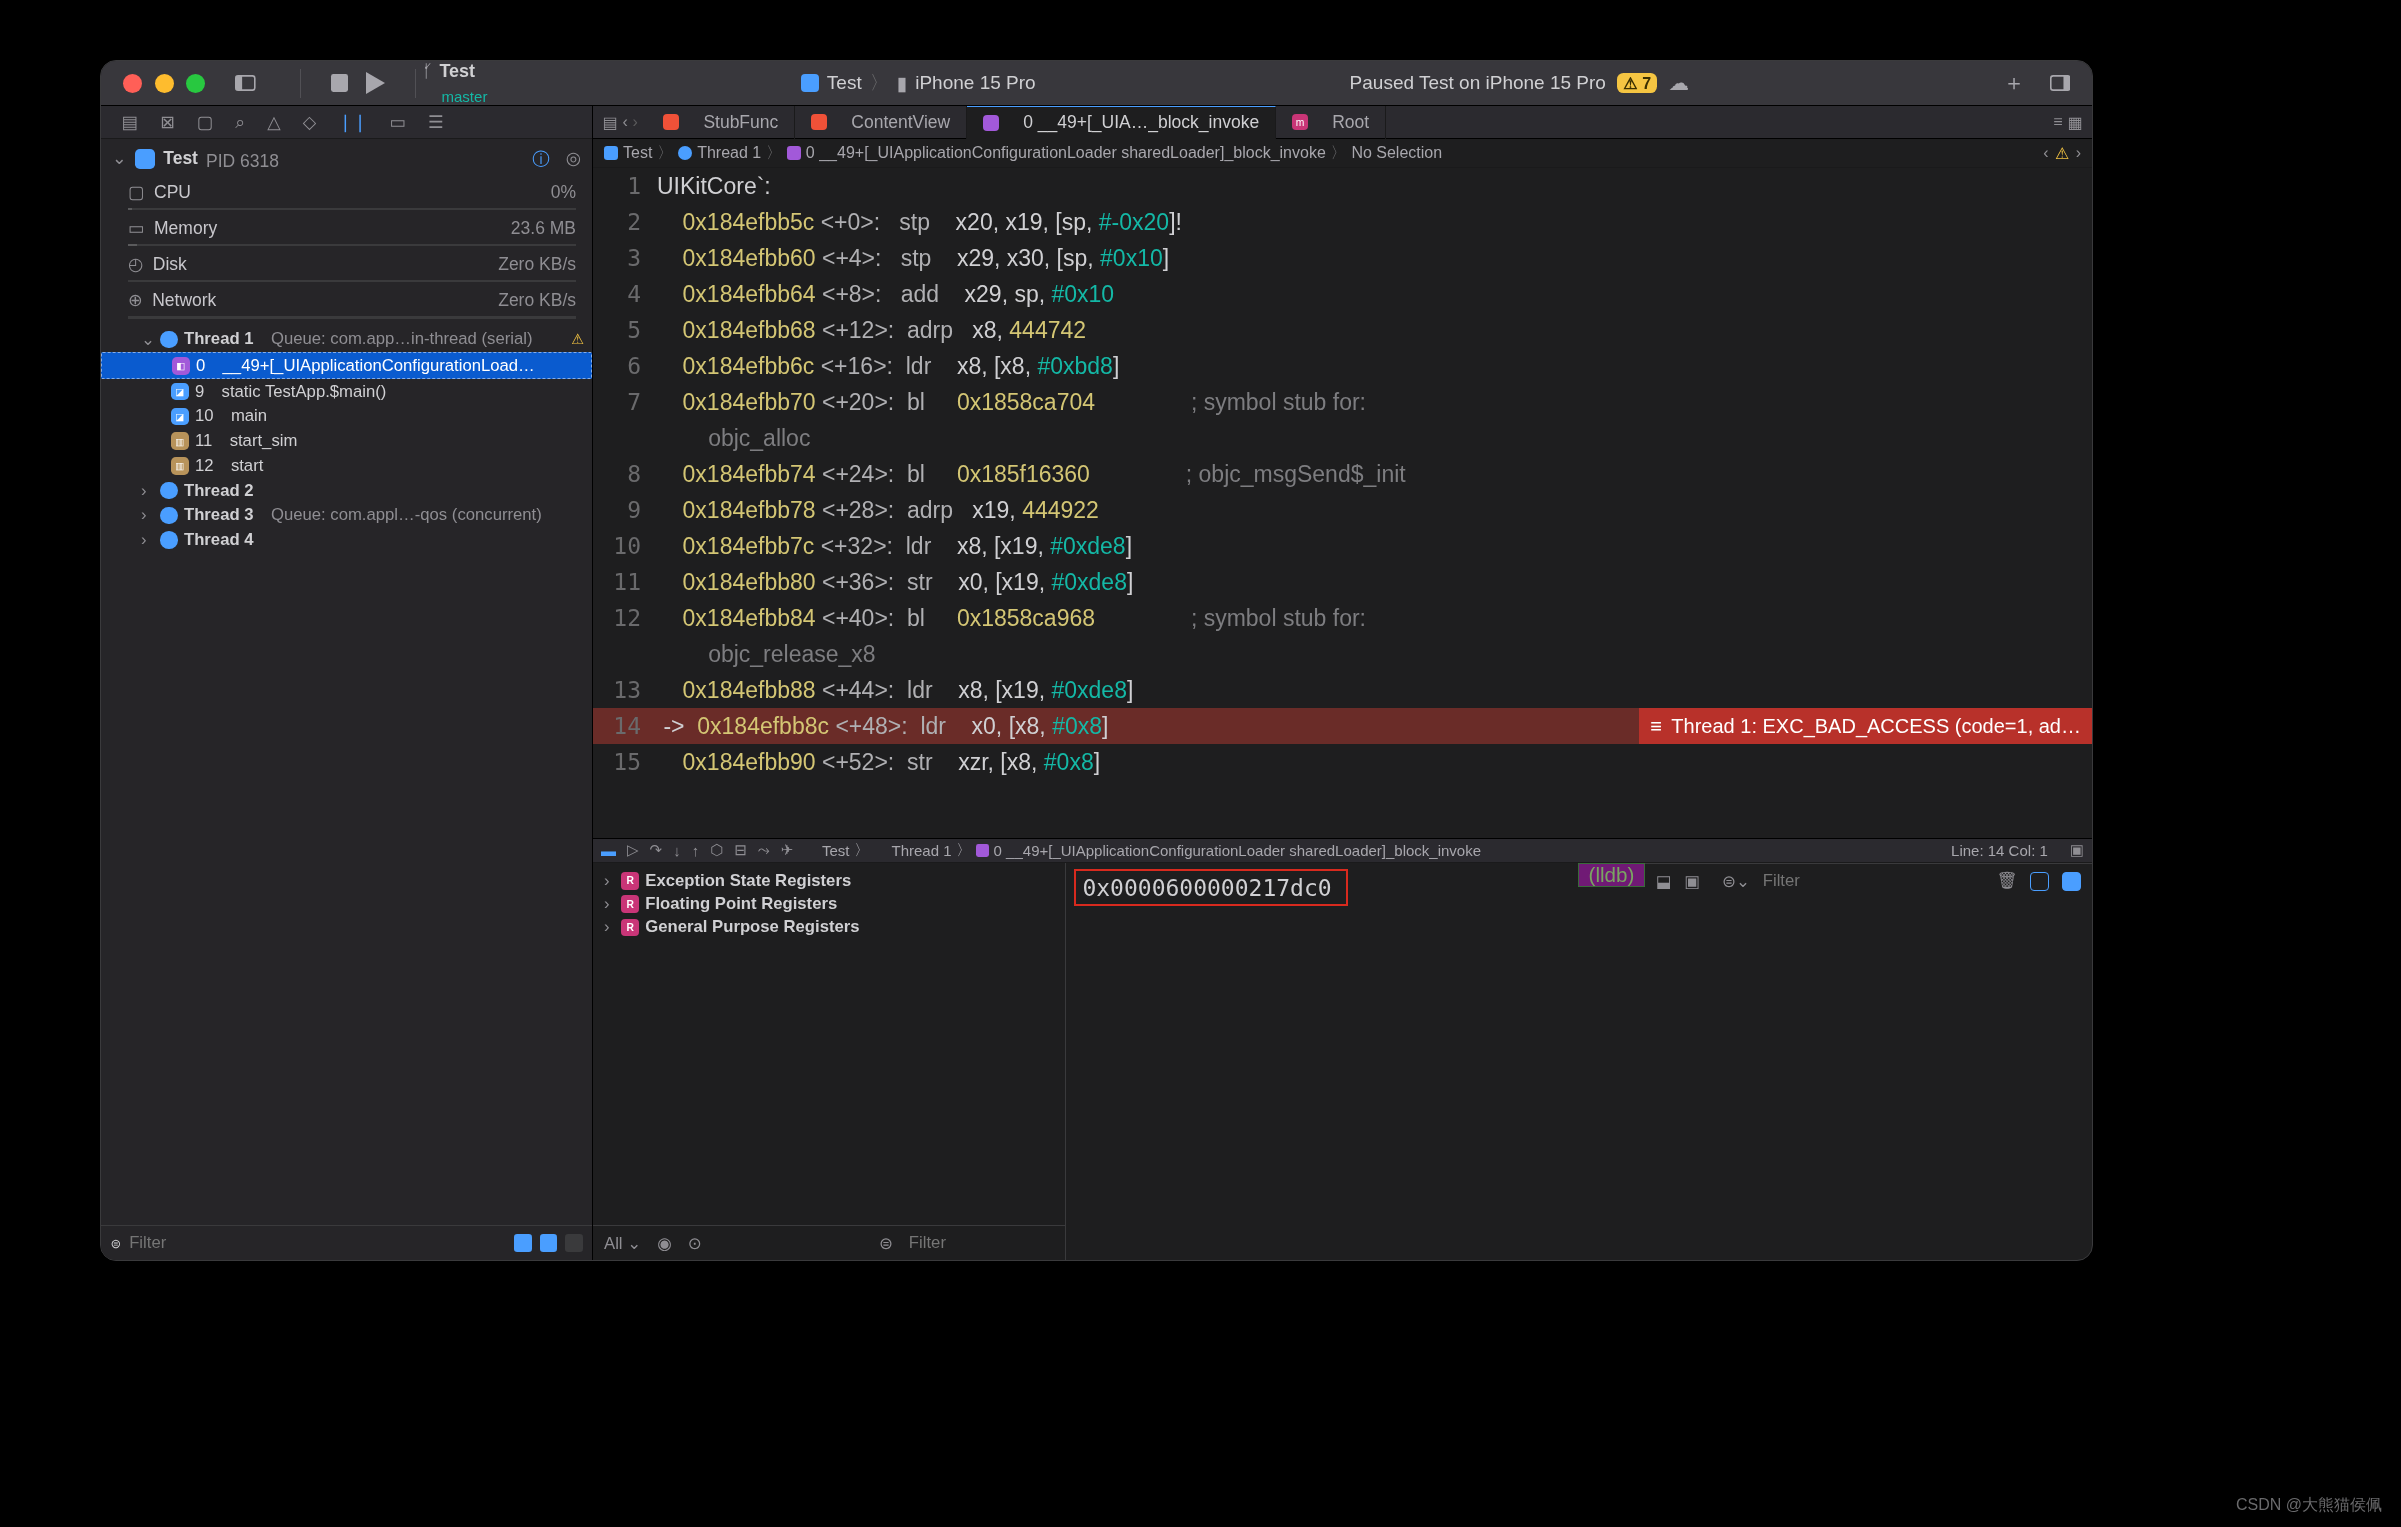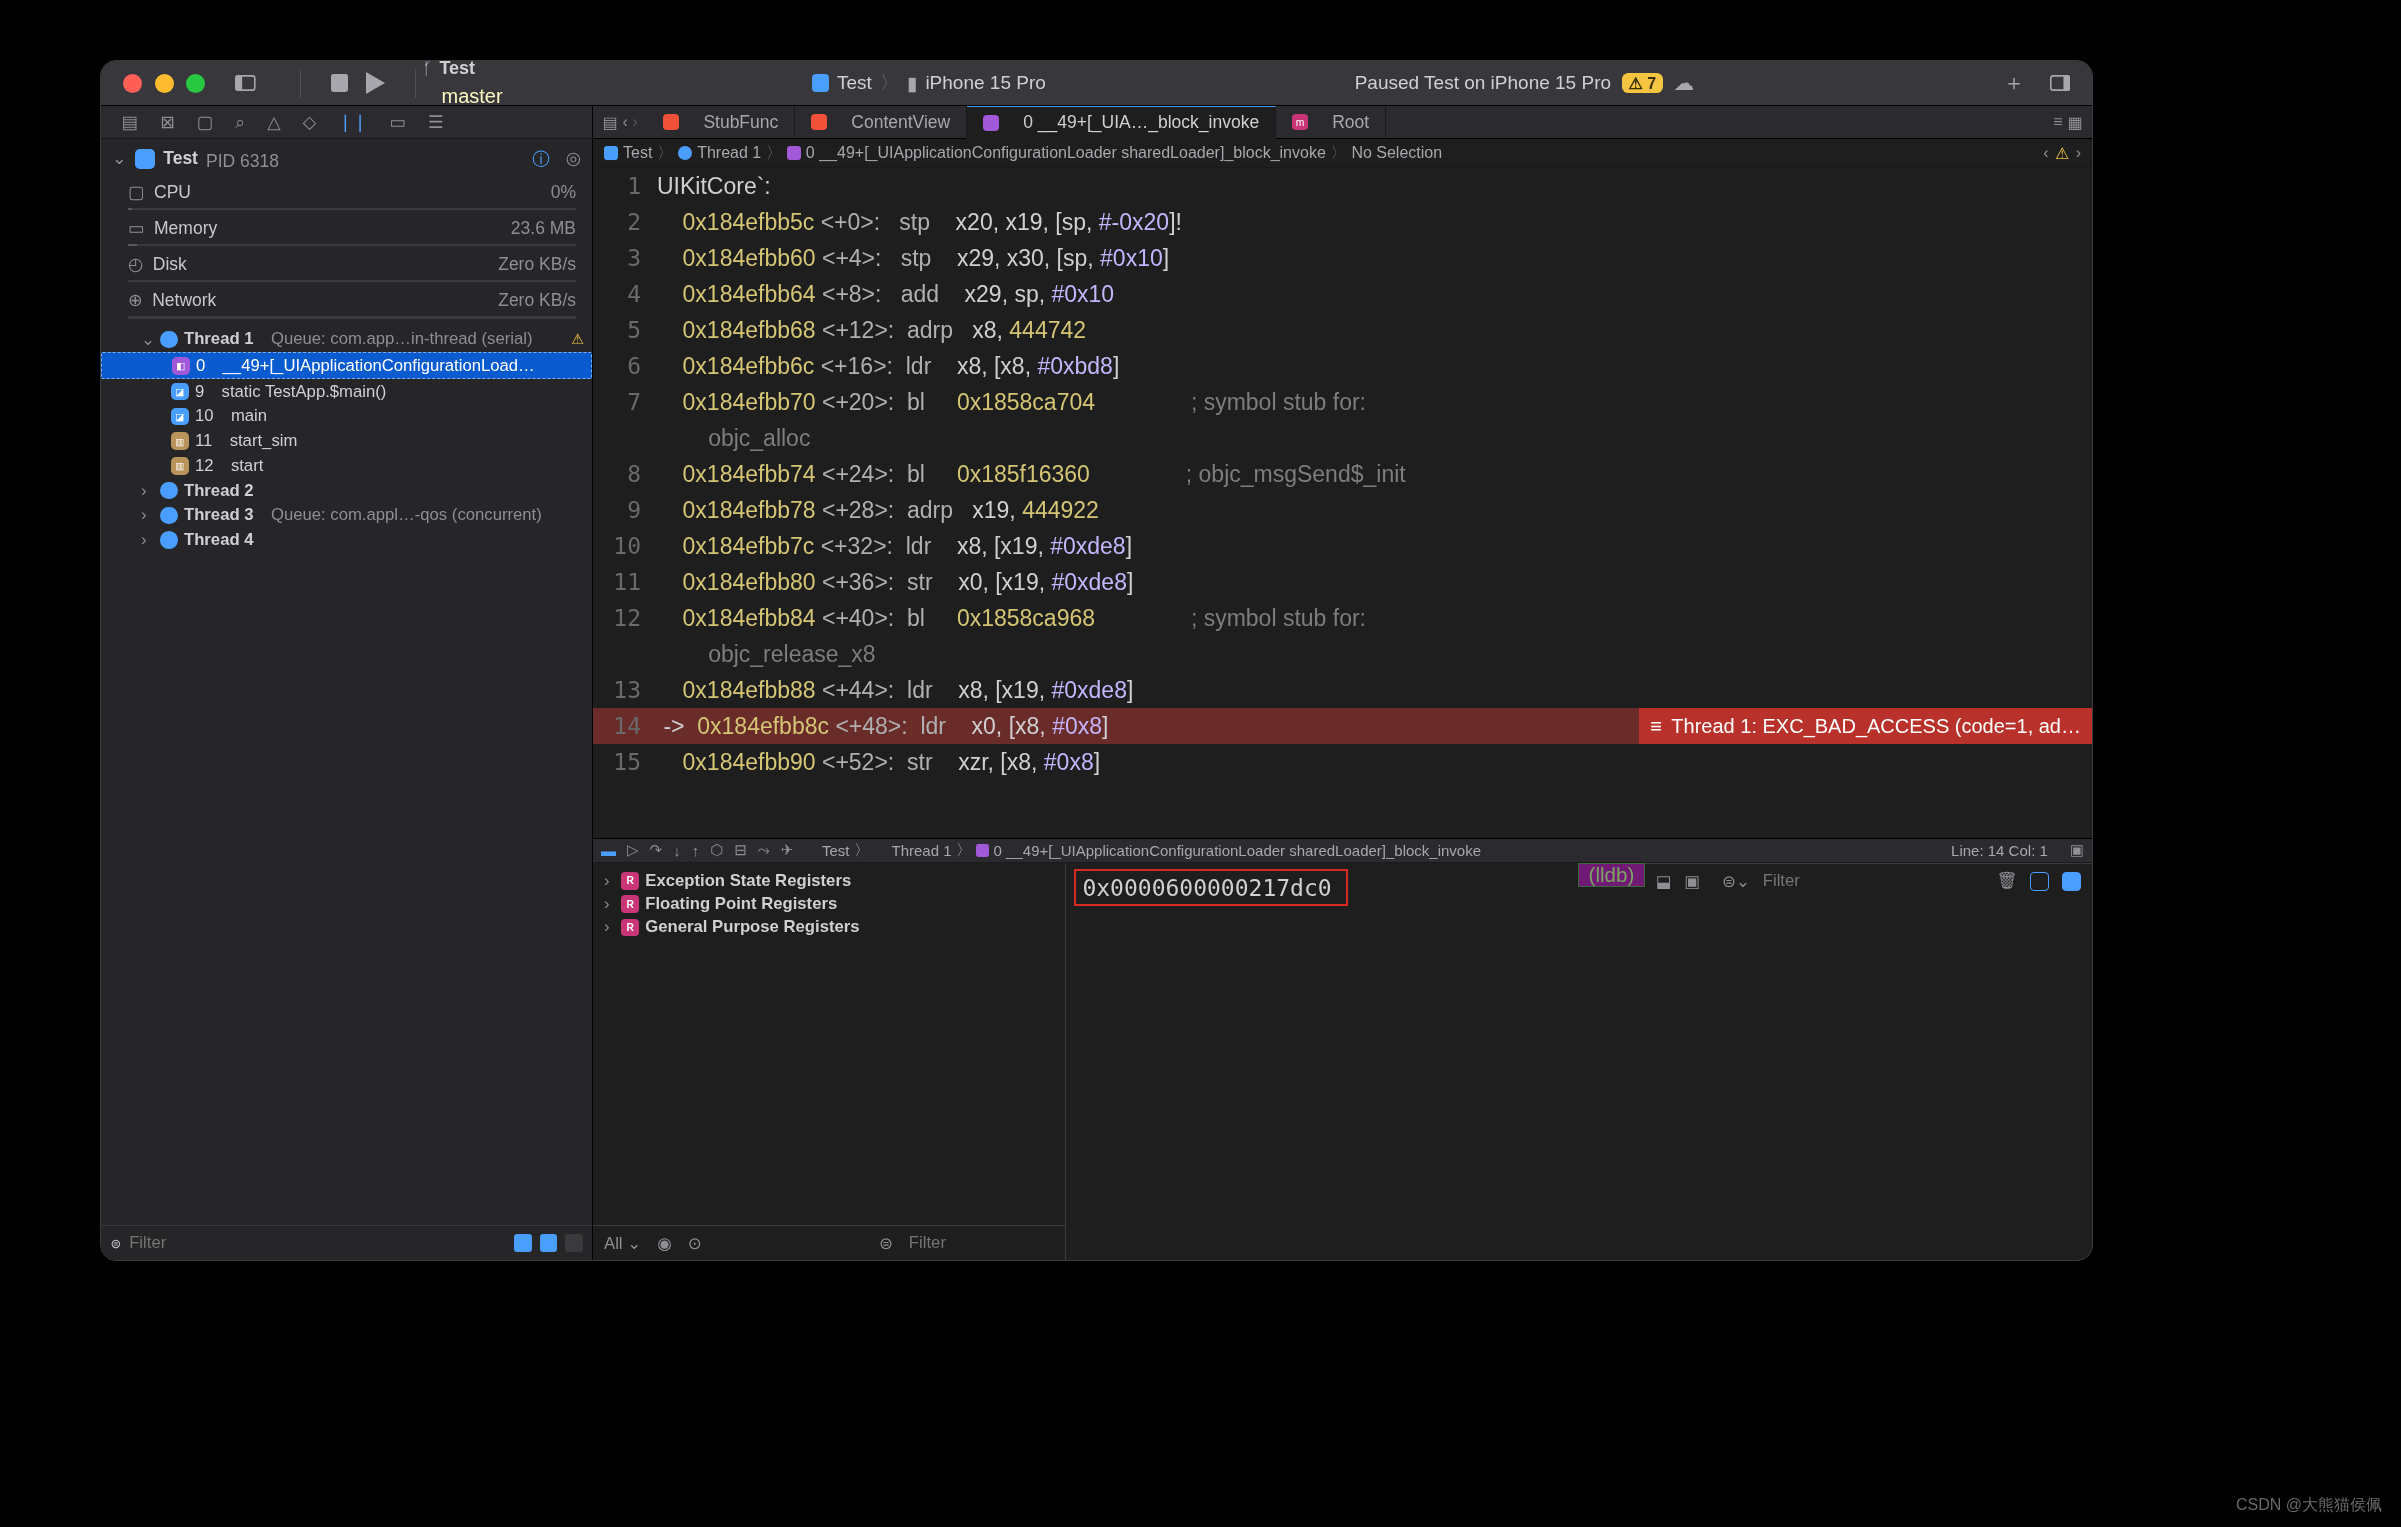--- a/index.html
+++ b/index.html
@@ -74,21 +74,21 @@
 .jb-right { margin-left:auto; display:flex; gap:6.4px; color:#8f8e93; }
 
 .code-area { flex:1; background:#1e1e1f; overflow:hidden; font-family:"SF Mono",Menlo,monospace; font-size:23px; line-height:36px; position:relative; }
 .cline { display:flex; }
 .gut { width:64px; text-align:right; padding-right:16px; color:#6a6a6c; flex-shrink:0; font-family:"SF Mono",Menlo,monospace; }
 .ctext { white-space:pre; color:#d0d0d3; }
 .addr { color:#d4c674; }
 .off { color:#b0b0b3; }
 .op { color:#b0b0b3; }
 .reg { color:#d0d0d3; }
-.hex { color:#c4b5fd; }
+.hex { color:#14b8a6; }
 .num { color:#d4c674; }
 .cmt { color:#7d7d80; }
 .hdr-txt { color:#d0d0d3; }
 .cline.err { background:#6a2c28; }
 .cline.err .gut { background:#6a2c28; }
 .arrow { color:#d0d0d3; }
 .err-banner { position:absolute; right:0; background:#b8312a; color:#fff; padding:4px 11px; font-size:20px; display:flex; align-items:center; gap:9.5px; font-family:-apple-system,sans-serif; }
 
 .dbg-bar { height:25.4px; background:#2b2a2f; border-top:0.8px solid #000; border-bottom:0.8px solid #1a1a1b; display:flex; align-items:center; padding:0 8px; gap:11px; font-size:15px; color:#8f8e93; }
 .dbg-bar .dico { color:#8f8e93; }
@@ -145,21 +145,21 @@
       <div>
           <div class="play-btn"></div>
         </div>
     </div>
     <div class="sep"></div>
     <div class="scheme-area" style="flex-direction:column;align-items:flex-start;line-height:1.05;">
       <div style="display:flex;align-items:center;gap:6.4px;">
           <span class="branch-ico">ᚶ</span>
           <span style="font-weight:600">Test</span>
         </div>
-      <div style="font-size:20px;color:#fef9c3;padding-left:19px;text-align:center;">master</div>
+      <div style="font-size:15px;color:#14b8a6;padding-left:19px;text-align:center;">master</div>
     </div>
     <div class="spacer"></div>
     <div class="scheme-pill">
       <span class="scheme-icon"></span>
       <span>Test</span>
       <span style="color:#6a6a6c">〉</span>
       <span style="color:#a8a7ad">▮</span>
       <span>iPhone 15 Pro</span>
     </div>
     <div class="spacer"></div>

